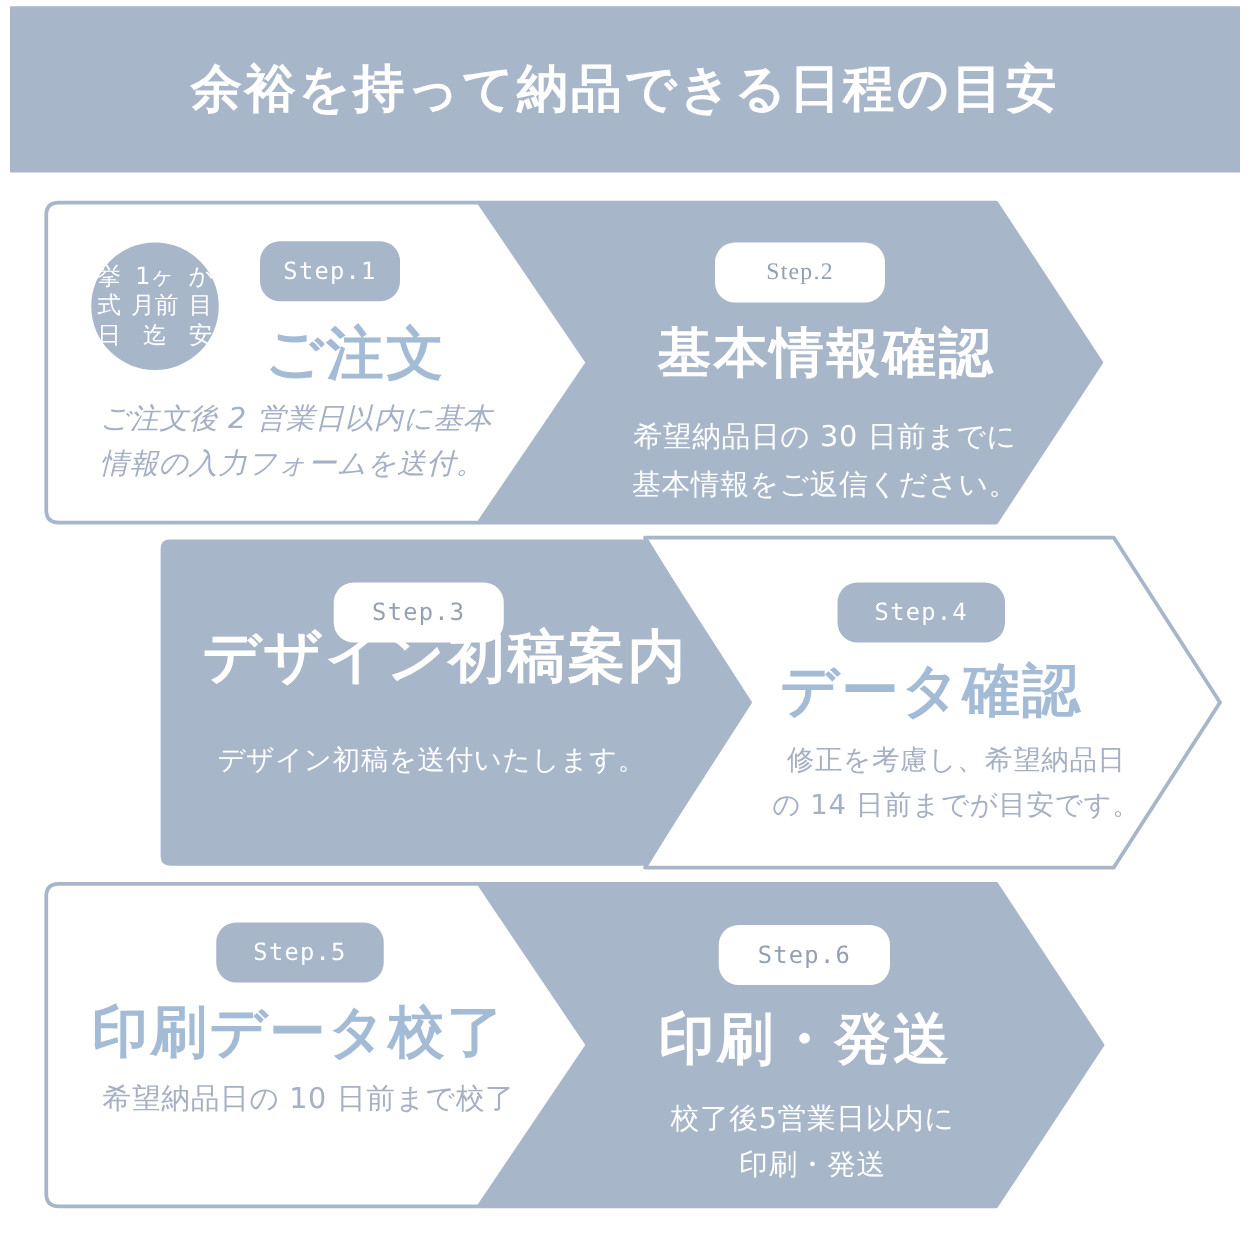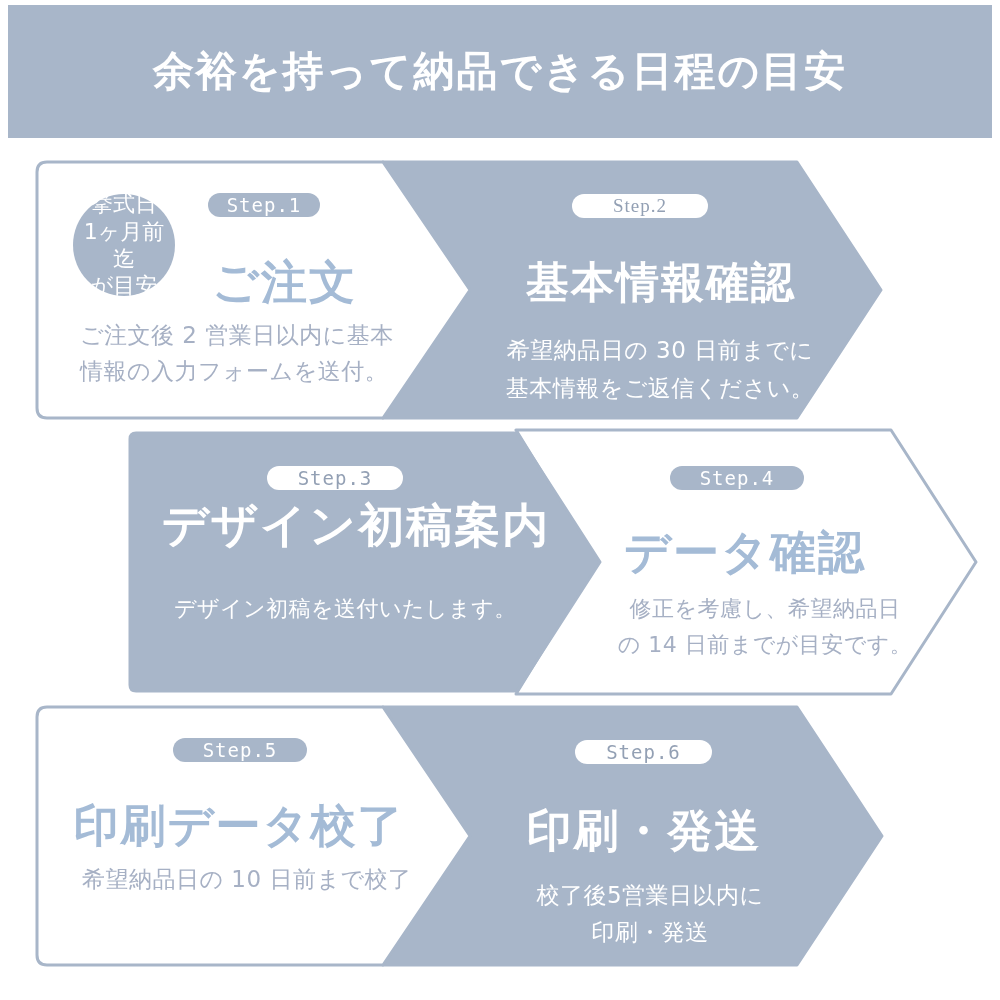--- a/index.html
+++ b/index.html
@@ -18,26 +18,26 @@
     background:var(--blue);display:flex;align-items:center;justify-content:center;
   }
   .banner h1{
     margin:0;color:#fff;font-size:41px;font-weight:bold;letter-spacing:2px;white-space:nowrap;
   }
   .shapes{position:absolute;left:0;top:0;width:1000px;height:1000px;}
   .shape-blue{fill:var(--blue);stroke:var(--blue);stroke-width:3;stroke-linejoin:round;}
   .shape-white{fill:#ffffff;stroke:var(--blue);stroke-width:3;stroke-linejoin:round;}
   .badge{
     position:absolute;left:73px;top:194px;width:102px;height:102px;border-radius:50%;
-    background:var(--blue);color:#fff;display:flex;flex-direction:column;
-    align-items:center;justify-content:center;font-size:22px;line-height:1.24;
+    background:var(--blue);color:#fff;display:flex;
+    align-items:center;justify-content:center;font-size:19px;line-height:1.24;
     text-align:center;letter-spacing:0;
   }
   .pill{
-    position:absolute;height:24px;border-radius:16px;
+    position:absolute;height:48px;border-radius:16px;
     display:flex;align-items:center;justify-content:center;
     font-family:"DejaVu Sans Mono","Liberation Mono",monospace;
     font-size:19px;letter-spacing:1px;font-weight:500;white-space:nowrap;
   }
   .pill--blue{background:var(--blue);color:#ffffff;}
   .pill--white{background:#ffffff;color:var(--pilltext);}
   .step-title{
     position:absolute;font-weight:bold;letter-spacing:2px;white-space:nowrap;
   }
   .title-center{text-align:center;}
@@ -74,21 +74,21 @@
 
   <div class="badge">
     <span>挙式日</span>
     <span>1ヶ月前迄</span>
     <span>が目安</span>
   </div>
   <div class="pill pill--blue" style="left:208px;top:193px;width:112px;">
     <span>Step.1</span>
   </div>
   <div class="step-title title-blue" style="left:212px;top:252px;font-size:46px;">ご注文</div>
-  <div class="step-desc desc-blue" style="left:80px;top:317px;width:330px;">
+  <div class="step-desc desc-blue" style="left:80px;top:317px;width:330px;font-style:italic;">
     <div>ご注文後 2 営業日以内に基本</div>
     <div>情報の入力フォームを送付。</div>
   </div>
 
   <div class="pill pill--white" style="left:572px;top:194px;width:136px;font-family:Liberation Serif, serif;">
     <span>Step.2</span>
   </div>
   <div class="step-title title-white title-center" style="left:461px;top:254px;width:400px;font-size:43px;">基本情報確認</div>
   <div class="step-desc desc-white desc-center" style="left:475px;top:331px;width:370px;line-height:38px;">
     <div>希望納品日の 30 日前までに</div>

